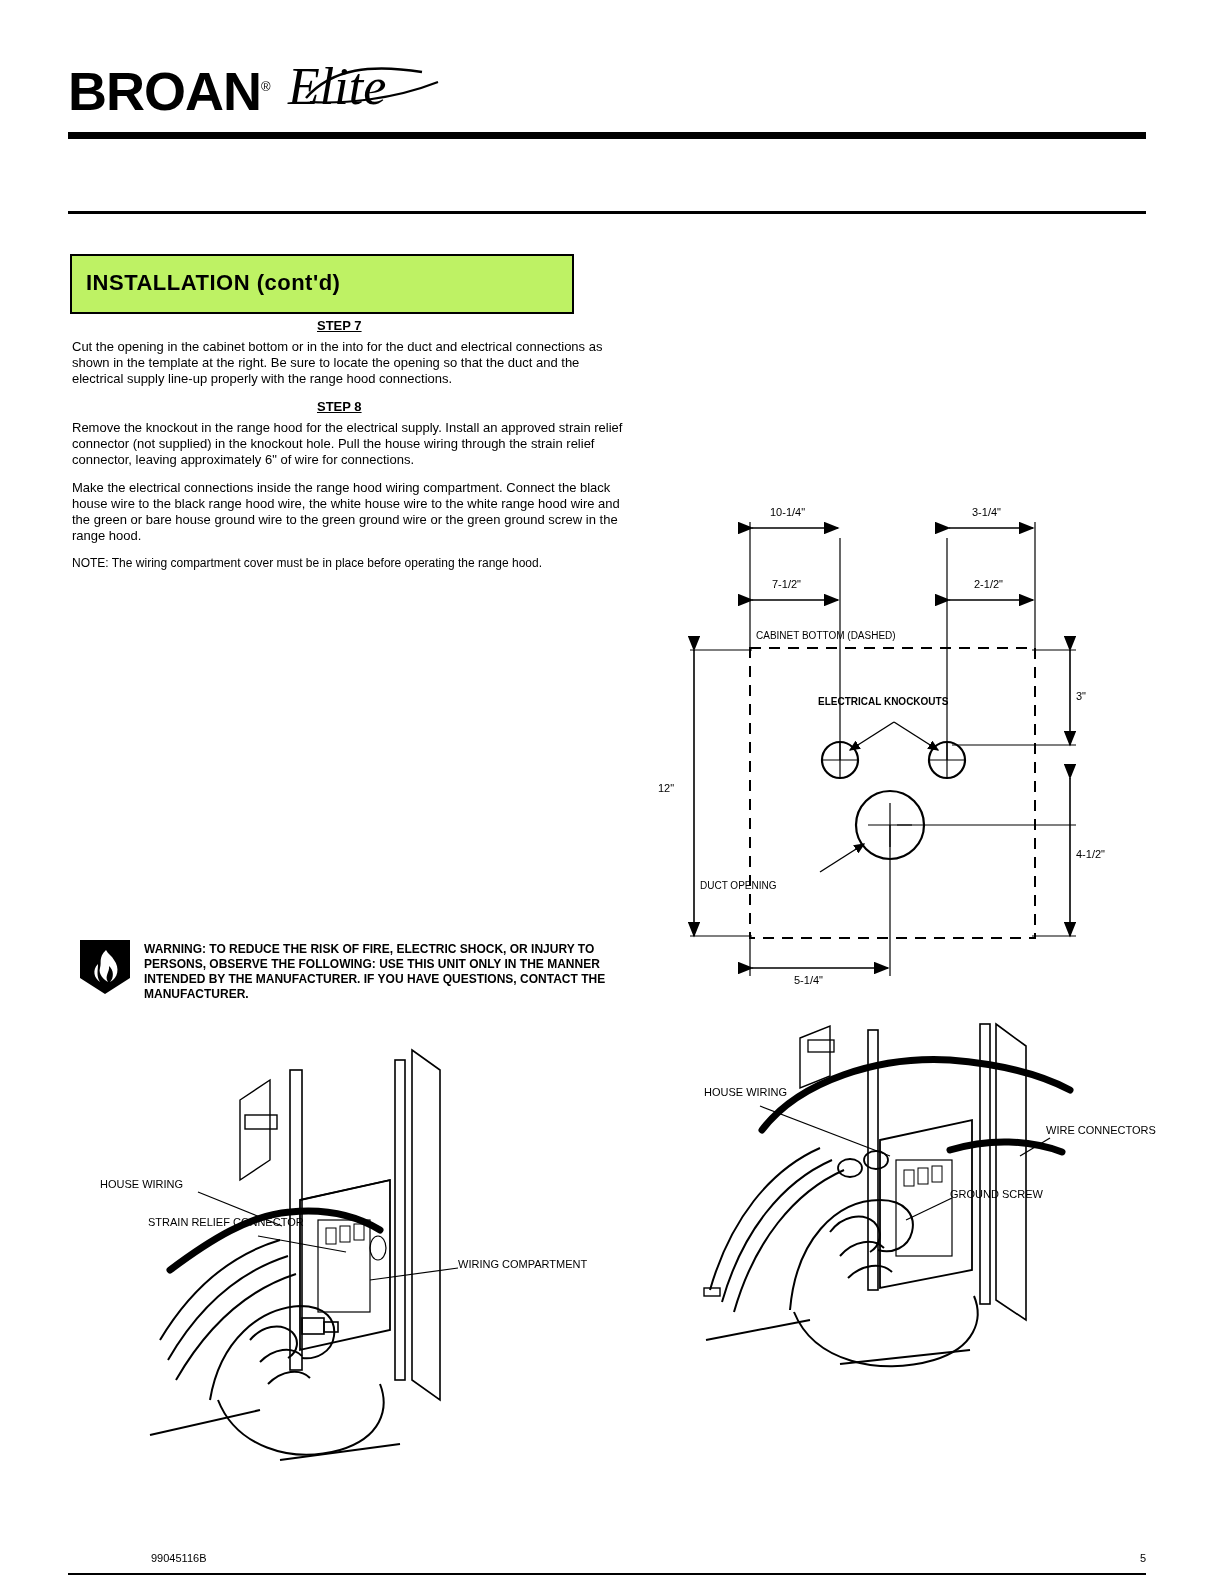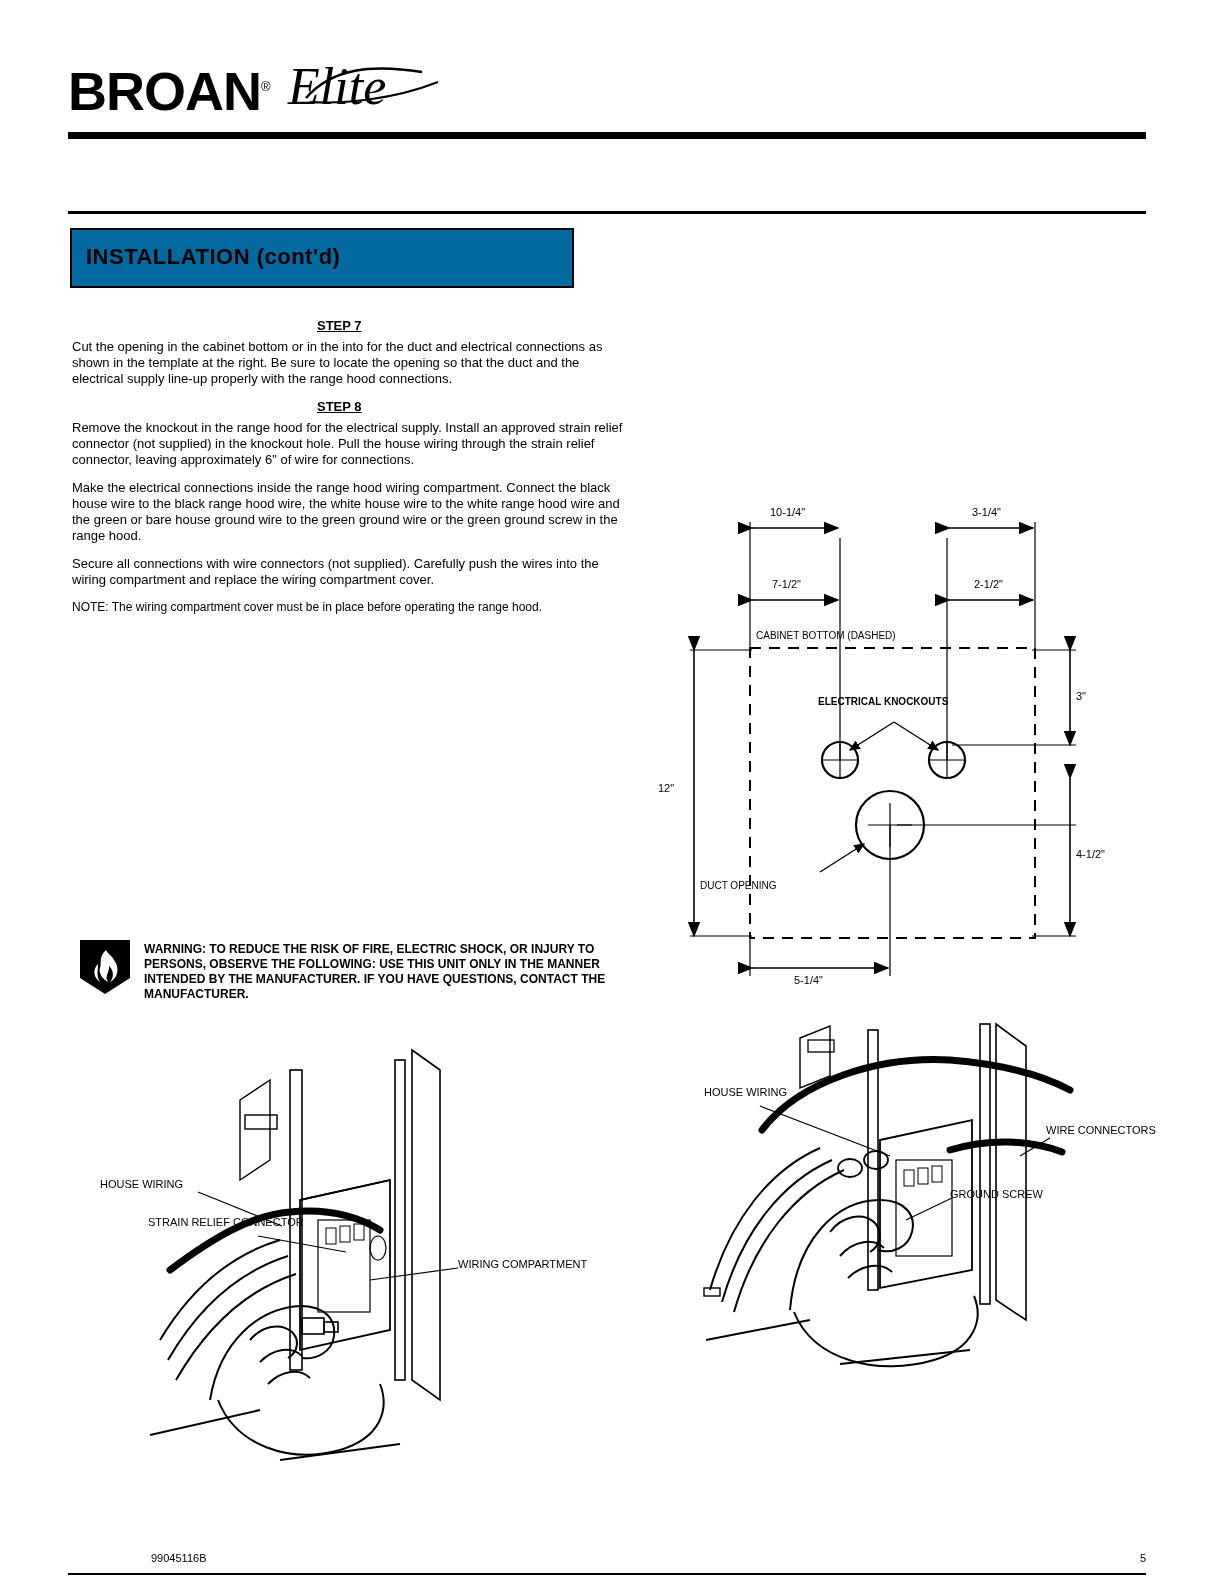--- a/index.html
+++ b/index.html
@@ -75,24 +75,24 @@
     left: 68px;
     top: 1573px;
     width: 1078px;
     height: 2px;
   }
 
   
   #section-bar {
     position: absolute;
     left: 70px;
-    top: 228px;
+    top: 254px;
     width: 500px;
     height: 56px;
-    background: #0369a1;
+    background: #bef264;
     border: 2px solid #000;
   }
   #section-bar-label {
     position: absolute;
     left: 14px;
     top: 14px;
     font-size: 22px;
     font-weight: bold;
     letter-spacing: 0.5px;
   }
@@ -233,21 +233,20 @@
 </div>
 
 <div id="left-col">
   <div class="step-head">STEP 7</div>
   <div class="para">Cut the opening in the cabinet bottom or in the into for the duct and electrical connections as shown in the template at the right. Be sure to locate the opening so that the duct and the electrical supply line-up properly with the range hood connections.</div>
 
   <div class="step-head">STEP 8</div>
   <div class="para">Remove the knockout in the range hood for the electrical supply. Install an approved strain relief connector (not supplied) in the knockout hole. Pull the house wiring through the strain relief connector, leaving approximately 6" of wire for connections.</div>
 
   <div class="para">Make the electrical connections inside the range hood wiring compartment. Connect the black house wire to the black range hood wire, the white house wire to the white range hood wire and the green or bare house ground wire to the green ground wire or the green ground screw in the range hood.</div>
-  <div class="para">Secure all connections with wire connectors (not supplied). Carefully push the wires into the wiring compartment and replace the wiring compartment cover.</div>
   <div class="sub-note">NOTE: The wiring compartment cover must be in place before operating the range hood.</div>
 </div>
 
 <div id="warning-block">
   <svg id="flame-icon" viewBox="0 0 54 58">
     <polygon points="2,2 52,2 52,40 27,56 2,40" fill="#000"></polygon>
     <path d="M28 12 C 20 20, 24 24, 22 30 C 20 36, 26 42, 30 44 C 26 38, 32 34, 31 28 C 36 32, 36 40, 32 44 C 40 40, 42 30, 36 22 C 34 18, 30 16, 28 12 Z" fill="#fff"></path>
     <path d="M20 26 C 14 32, 16 40, 22 44 C 18 38, 20 32, 20 26 Z" fill="#fff"></path>
   </svg>
   <div id="warning-text">WARNING: TO REDUCE THE RISK OF FIRE, ELECTRIC SHOCK, OR INJURY TO PERSONS, OBSERVE THE FOLLOWING: USE THIS UNIT ONLY IN THE MANNER INTENDED BY THE MANUFACTURER. IF YOU HAVE QUESTIONS, CONTACT THE MANUFACTURER.</div>

